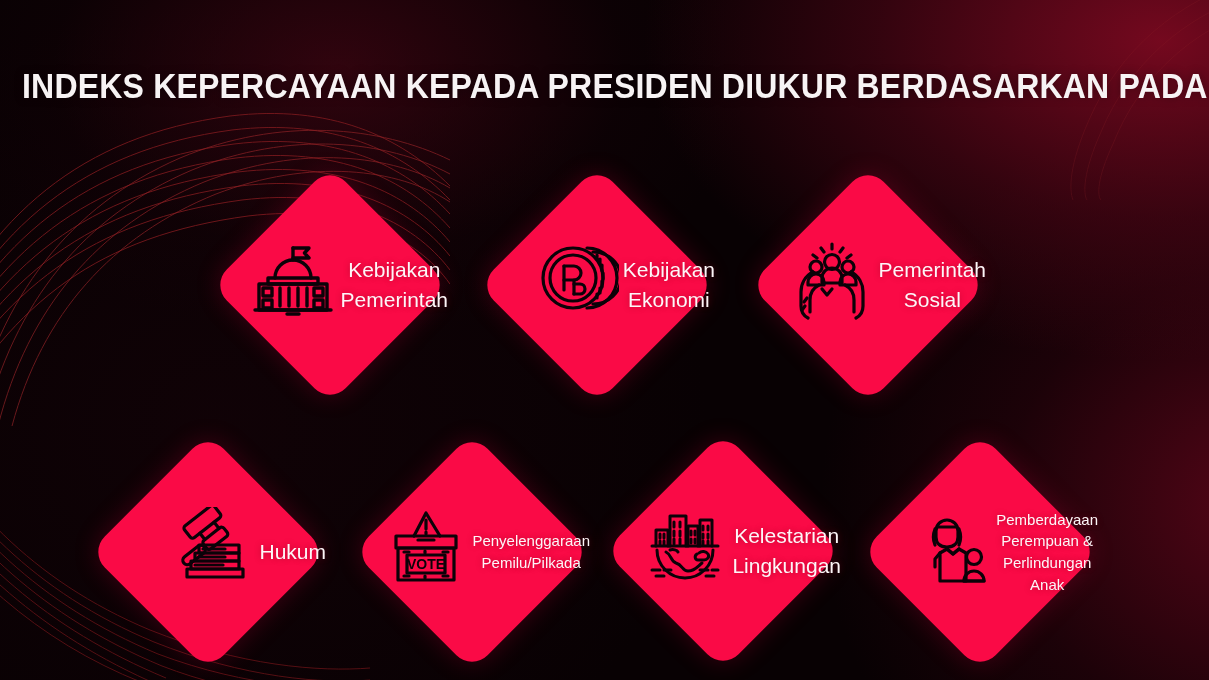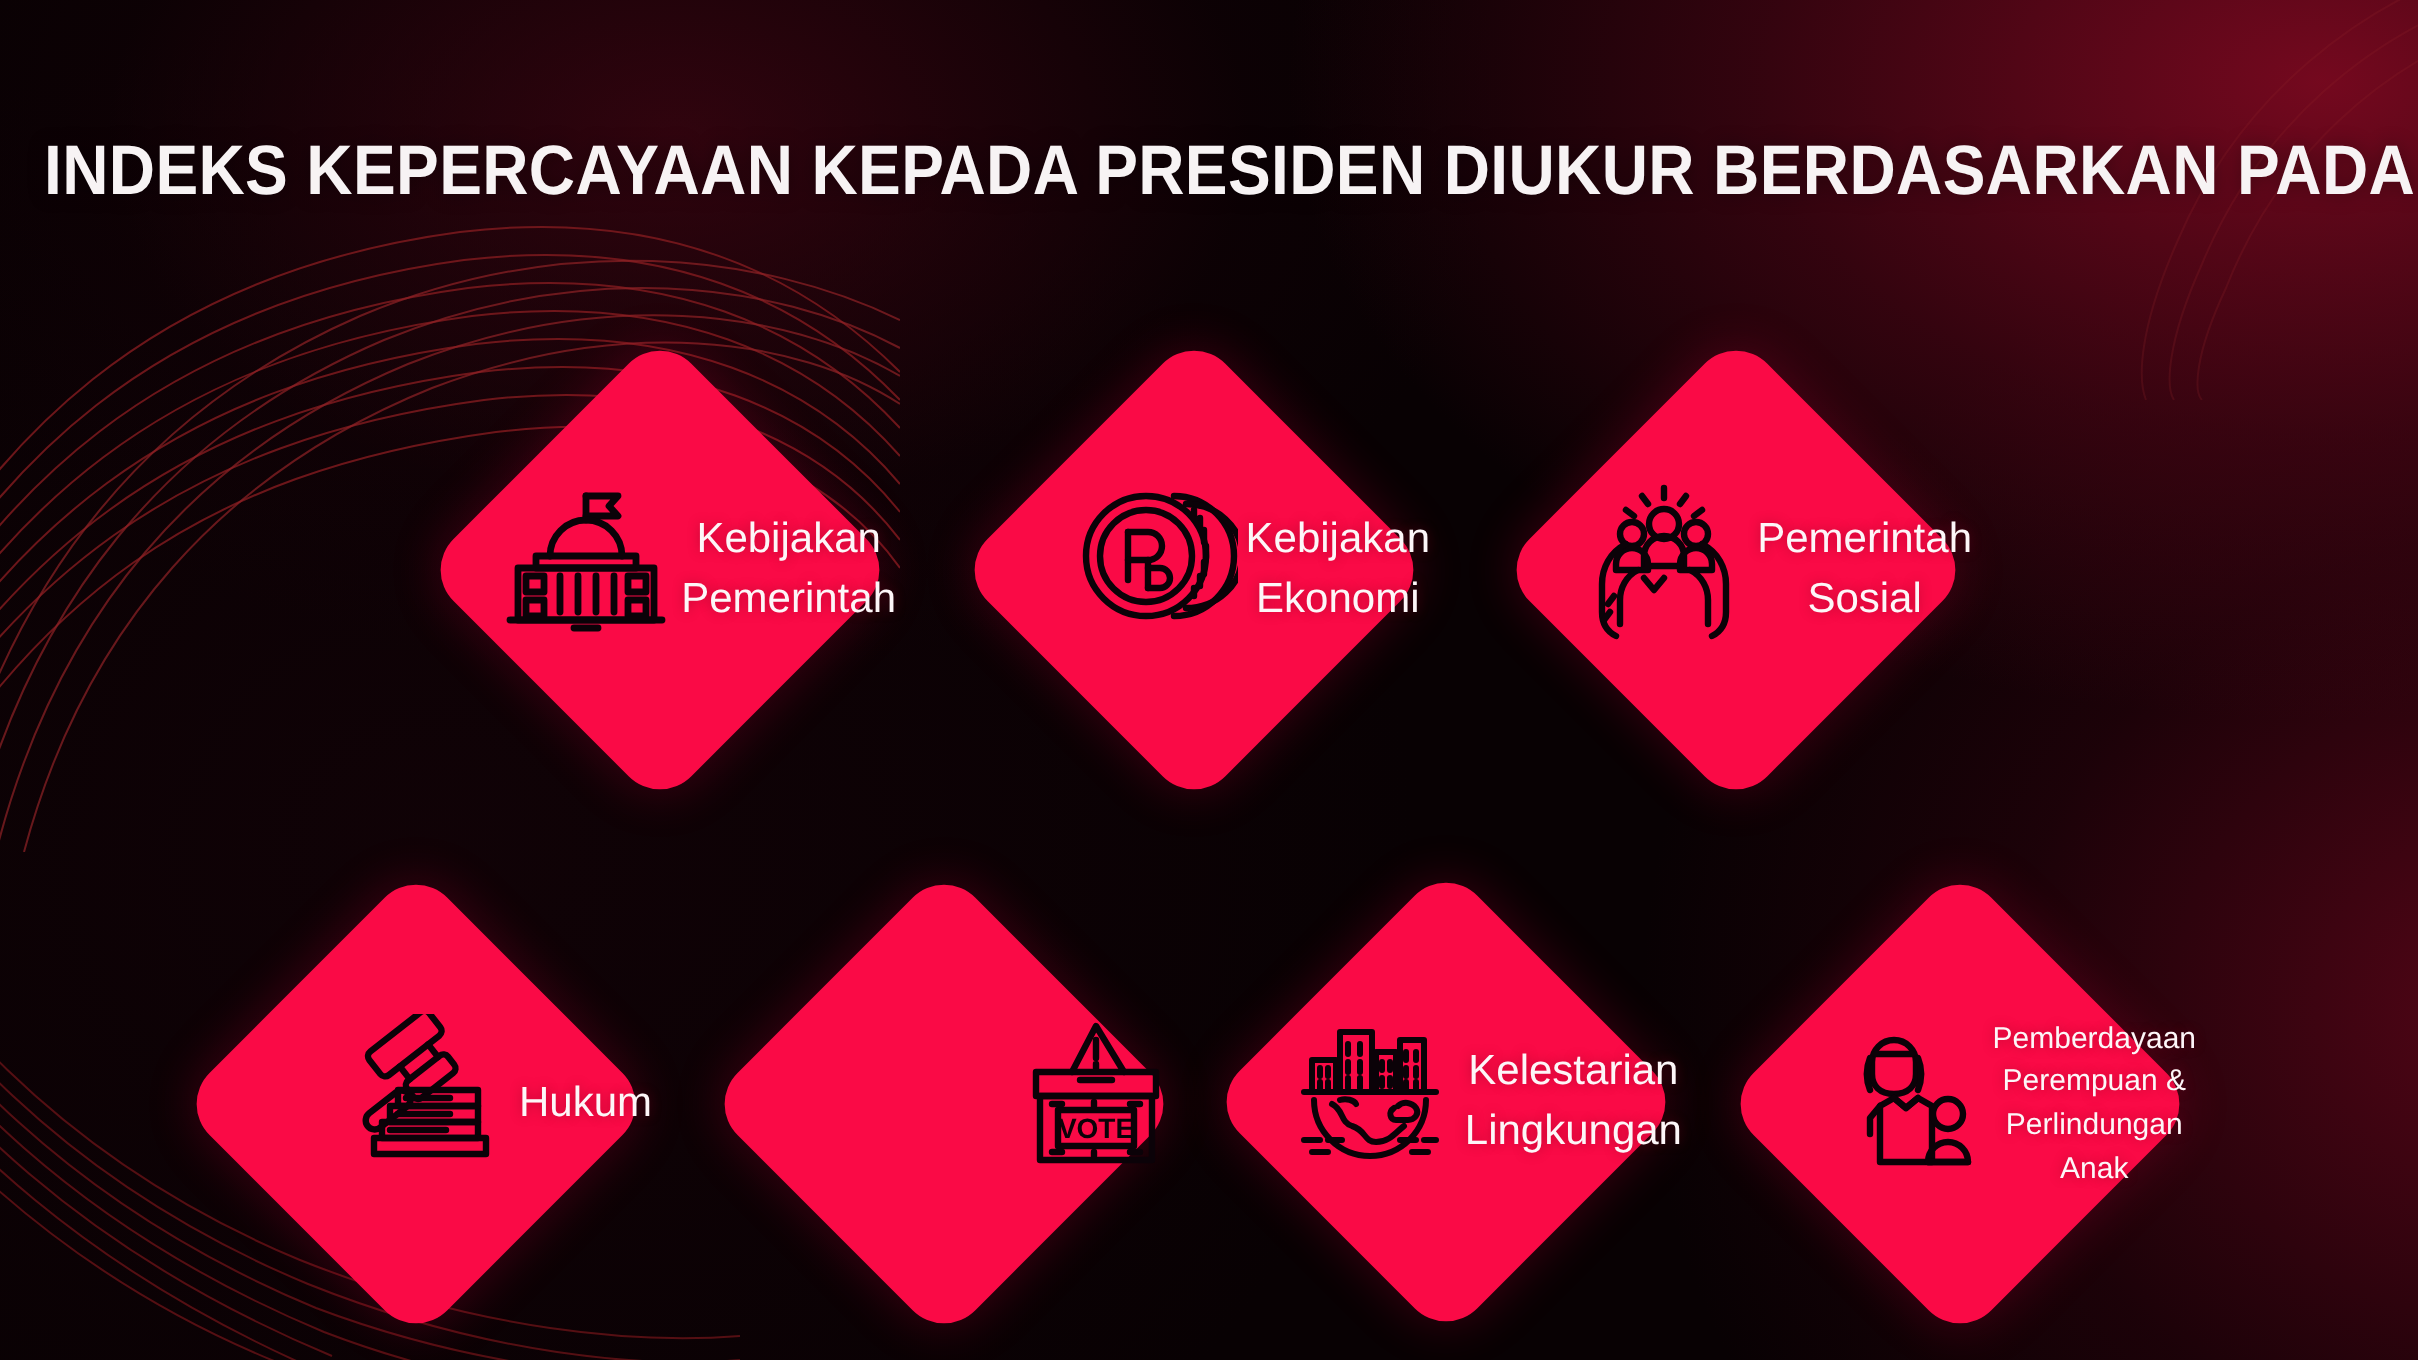--- a/index.html
+++ b/index.html
@@ -229,20 +229,22 @@
           <path d="M12 26 h60 v12 h-60 z"></path>
           <path d="M34 30 h16"></path>
           <path d="M14 38 h56 v32 h-56 z"></path>
           <rect x="23" y="45" width="38" height="18"></rect>
           <path d="M20 42 h5 M59 42 h5 M20 66 h5 M59 66 h5 M41 41 v2 M41 66 v2"></path>
           <g font-family="Liberation Sans, sans-serif" font-size="14" font-weight="bold" fill="#0b0208" stroke="none">
             <text x="42" y="59" text-anchor="middle">VOTE</text>
           </g>
         </svg>
       </span>
+      <span class="label sm">Penyelenggaraan
+Pemilu/Pilkada</span>
     </div>
   </div>
 
   <div class="cell" style="left:605px; top:433px; width:236px; height:236px;">
     <div class="diamond" style="left:34px; top:34px;"></div>
     <div class="inner">
       <span class="icon" style="margin-bottom:10px;">
         <svg width="86" height="76" viewBox="0 0 86 76" fill="none" stroke="#0b0208" stroke-width="3" stroke-linecap="round" stroke-linejoin="round">
           <path d="M14 38 v-16 h12 v16"></path>
           <path d="M18 26 v4 M22 26 v4 M18 33 v4 M22 33 v4"></path>

